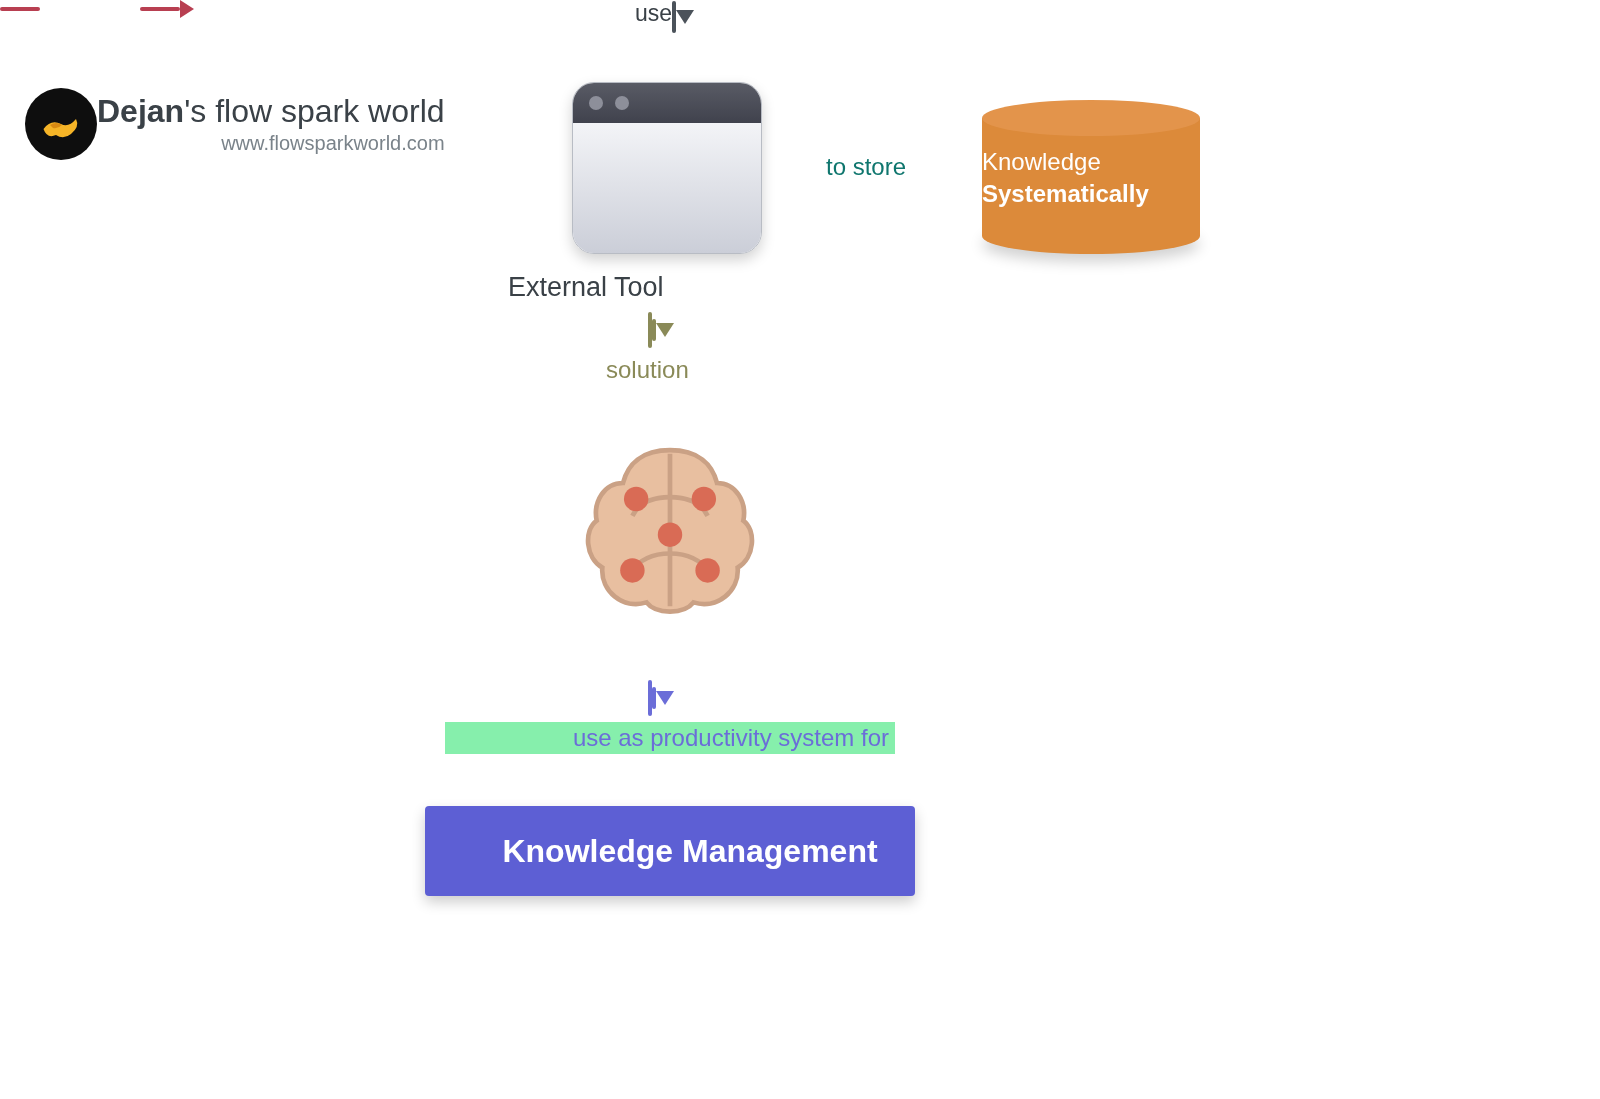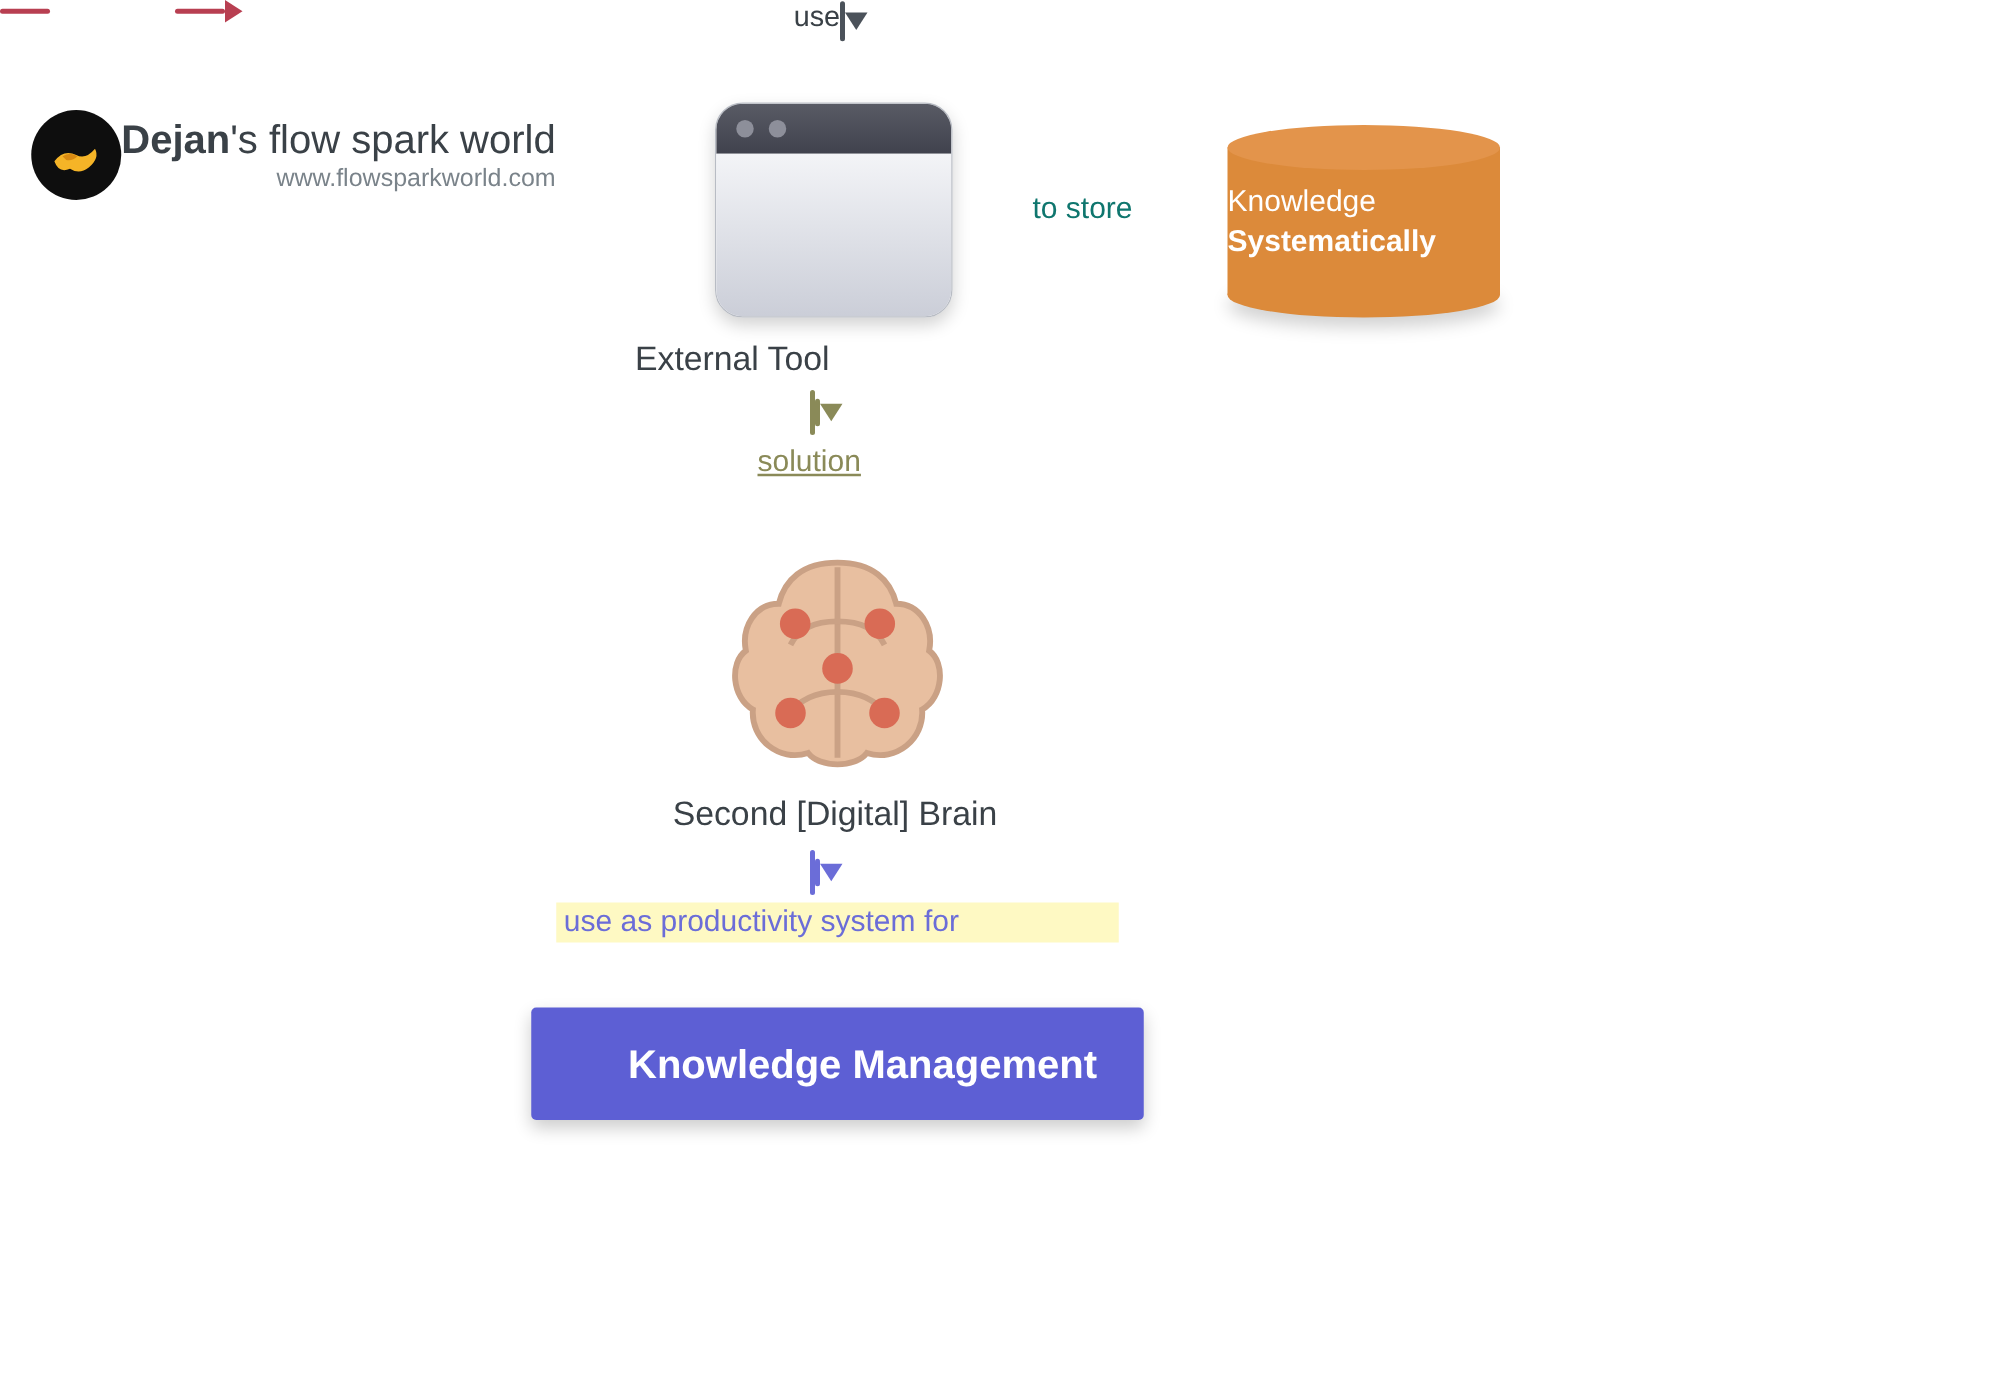--- a/index.html
+++ b/index.html
@@ -51,27 +51,27 @@
   
   .arrow-store { left: 780px; top: 158px; width: 200px; flex-direction: row; justify-content: flex-start; }
   .arrow-store .shaft-h { height: 4px; background: #b83f51; border-radius: 2px; }
   .arrow-store .head-h { width: 0; height: 0; border-top: 9px solid transparent; border-bottom: 9px solid transparent; border-left: 14px solid #b83f51; }
   .arrow-store-lbl { position: absolute; left: 822px; top: 153px; color: #0f766e; font-size: 24px; background: #fff; padding: 0 4px; }
 
   
   .arrow-solution { left: 648px; top: 312px; width: 40px; }
   .arrow-solution .shaft { background: #8a8a58; }
   .arrow-solution .head { border-top: 14px solid #8a8a58; }
-  .arrow-solution-lbl { position: absolute; left: 600px; top: 354px; color: #8a8a58; font-size: 24px; background: #fff; padding: 2px 6px; text-decoration: underline; }
+  .arrow-solution-lbl { position: absolute; left: 600px; top: 354px; color: #8a8a58; font-size: 24px; background: #fff; padding: 2px 6px; }
 
   
   .arrow-km { left: 648px; top: 680px; width: 40px; }
   .arrow-km .shaft { background: #6b6dd8; }
   .arrow-km .head { border-top: 14px solid #6b6dd8; }
-  .arrow-km-lbl { position: absolute; left: 445px; top: 722px; width: 450px; text-align: left; color: #6b6dd8; font-size: 24px; background: #fef9c3; padding: 2px 6px; }
+  .arrow-km-lbl { position: absolute; left: 445px; top: 722px; width: 450px; text-align: right; color: #6b6dd8; font-size: 24px; background: #86efac; padding: 2px 6px; }
 
 </style>
 </head>
 <body>
 
 <div class="canvas">
 
   <div class="brand">
     <div class="brand-logo">
       <svg viewBox="0 0 100 100">
@@ -136,21 +136,20 @@
       <path d="M100 60 Q130 60 140 80" fill="none" stroke="#caa185" stroke-width="5"></path>
       <path d="M100 120 Q72 120 58 140" fill="none" stroke="#caa185" stroke-width="5"></path>
       <path d="M100 120 Q128 120 142 140" fill="none" stroke="#caa185" stroke-width="5"></path>
       <circle cx="64" cy="62" r="13" fill="#d96b55"></circle>
       <circle cx="136" cy="62" r="13" fill="#d96b55"></circle>
       <circle cx="100" cy="100" r="13" fill="#d96b55"></circle>
       <circle cx="60" cy="138" r="13" fill="#d96b55"></circle>
       <circle cx="140" cy="138" r="13" fill="#d96b55"></circle>
     </svg>
   </div>
-  <div class="brain-caption">Second [Digital] Brain</div>
 
   <div class="arrow arrow-km">
     <div class="shaft" style="height:36px"></div>
     <div style="height:36px"></div>
     <div class="shaft" style="height:22px"></div>
     <div class="head"></div>
   </div>
   <div class="arrow-km-lbl">use as productivity system for</div>
 
   <div class="km-box">

